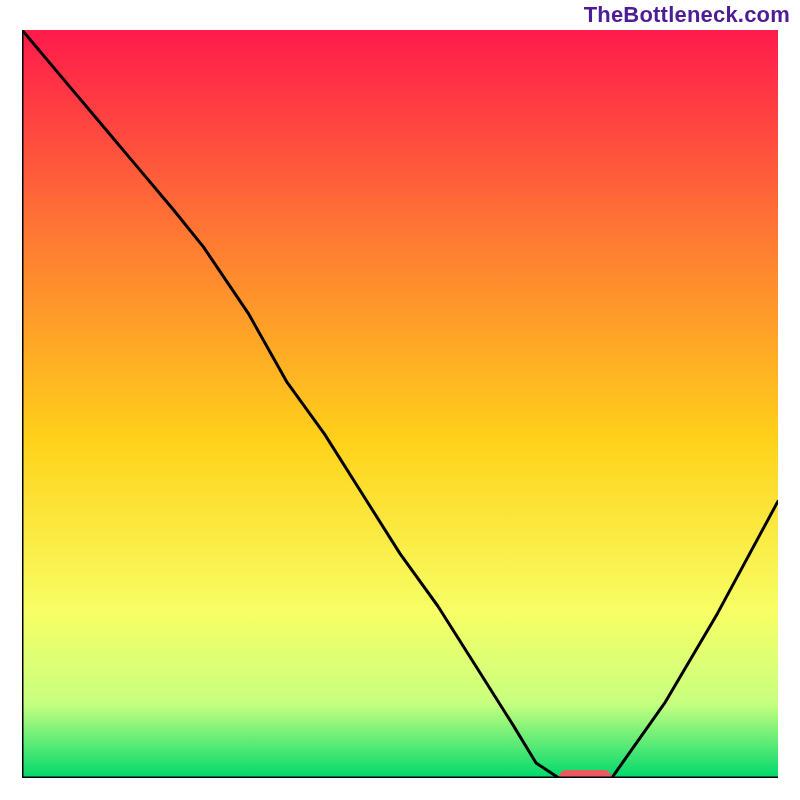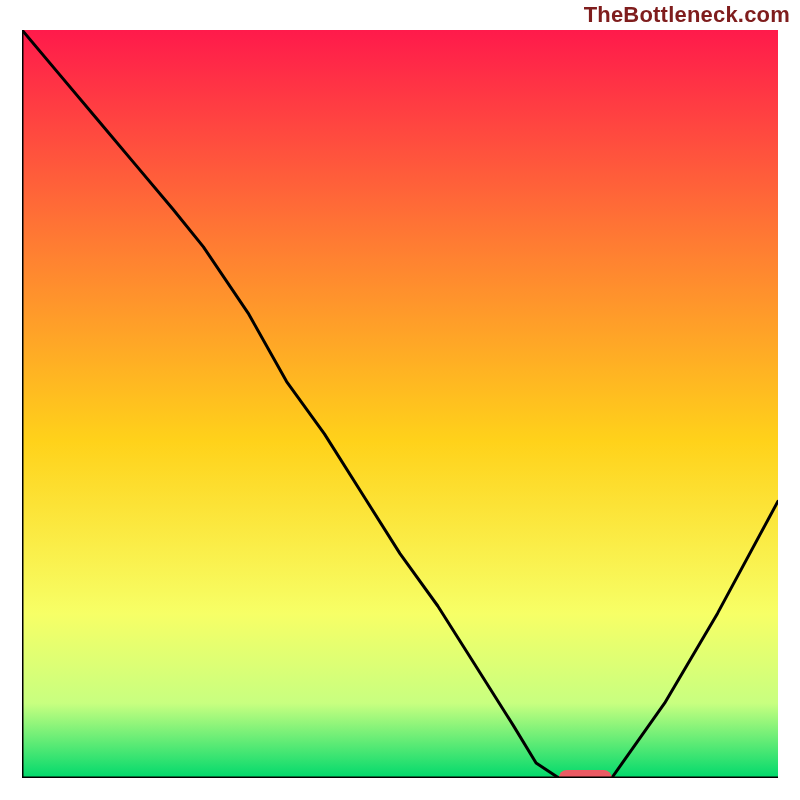--- a/index.html
+++ b/index.html
@@ -14,21 +14,21 @@
     position: relative;
     width: 800px;
     height: 800px;
   }
   .watermark {
     position: absolute;
     top: 2px;
     right: 10px;
     font-size: 22px;
     font-weight: 600;
-    color: #7f1d1d;
+    color: #4c1d95;
     letter-spacing: 0.2px;
   }
   .plot {
     position: absolute;
     left: 22px;
     top: 30px;
     width: 756px;
     height: 748px;
   }
   svg { display: block; }

